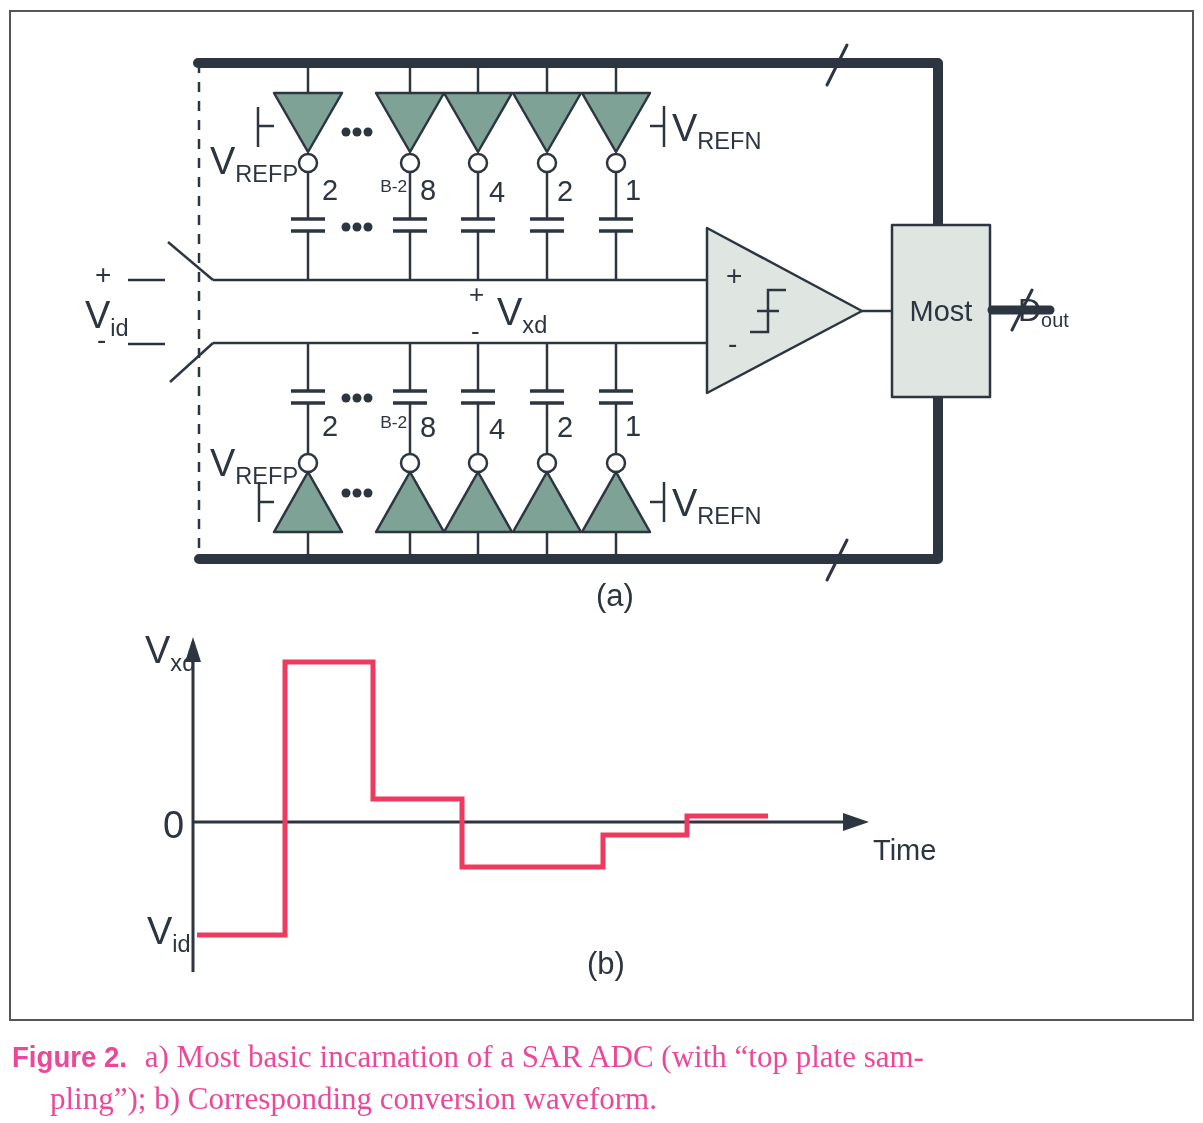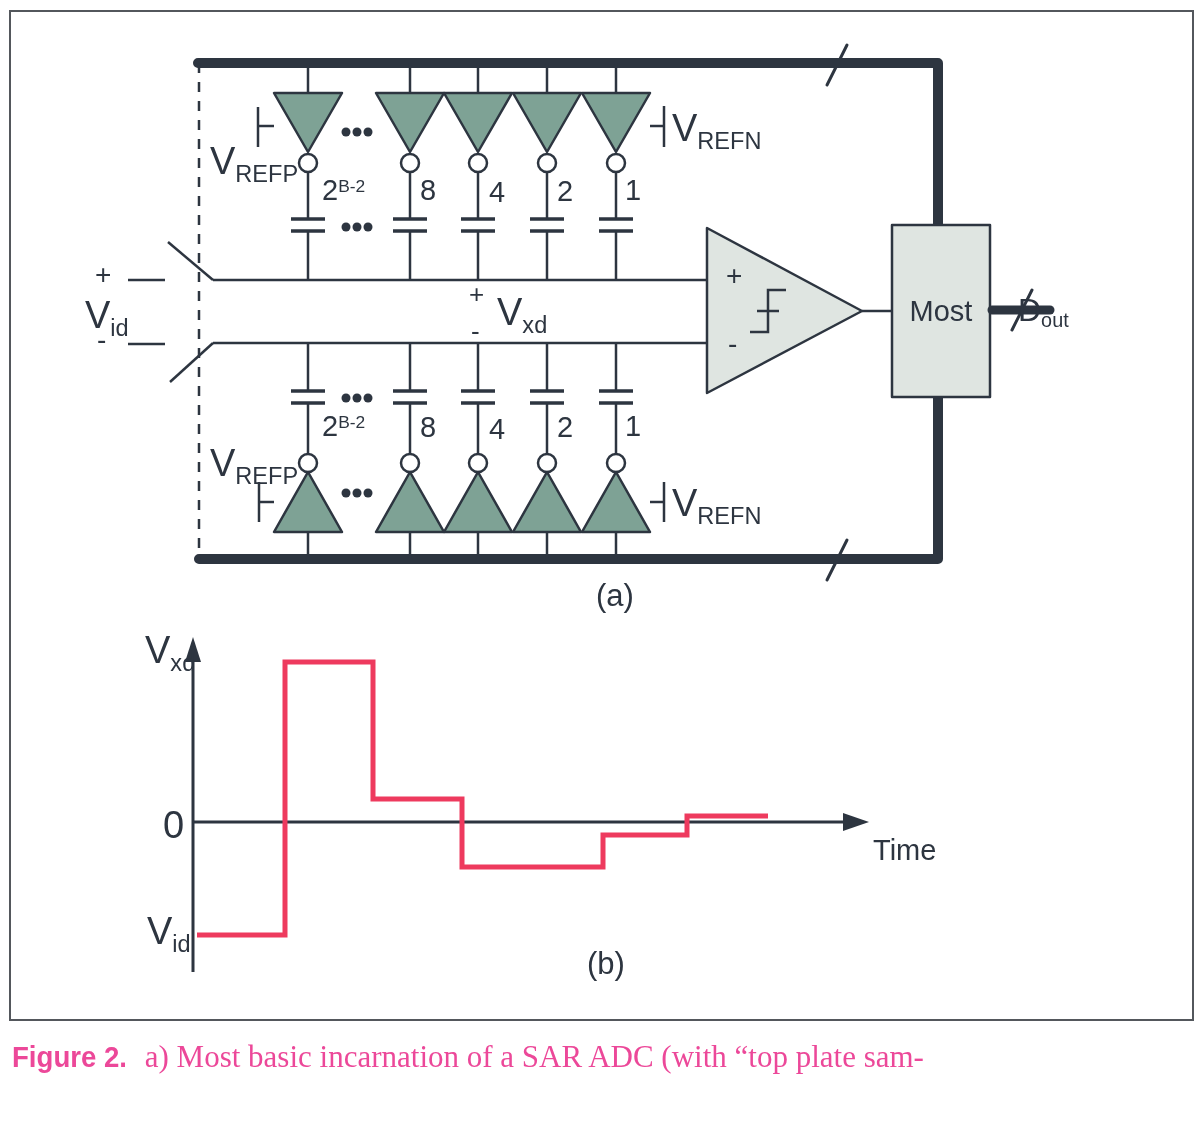--- a/index.html
+++ b/index.html
@@ -19,21 +19,21 @@
   .dashed{stroke:var(--ink);stroke-width:2.5;fill:none;stroke-dasharray:10 9;}
   .buf{fill:var(--teal);stroke:var(--ink);stroke-width:2.5;stroke-linejoin:round;}
   .bub{fill:#fff;stroke:var(--ink);stroke-width:2.5;}
   .blockfill{fill:var(--panel);stroke:var(--ink);stroke-width:2.5;stroke-linejoin:round;}
   .dotg{fill:var(--ink);}
   .axis{stroke:var(--ink);stroke-width:3;fill:none;}
   .ah{fill:var(--ink);stroke:none;}
   .trace{fill:none;stroke:var(--red);stroke-width:5;stroke-linejoin:miter;}
   .t{position:absolute;line-height:1;white-space:nowrap;color:var(--ink);}
   .t sub{font-size:.62em;vertical-align:-0.32em;letter-spacing:0;}
-  .t sup{font-size:.60em;vertical-align:.45em;}
+  .t sup{font-size:.60em;vertical-align:.45em;margin-left:42px;}
   .fs26{font-size:26px;} .fs28{font-size:28px;} .fs29{font-size:29px;}
   .fs30{font-size:38px;} .fs31{font-size:31px;} .fs32{font-size:32px;}
   .logic-lbl{width:98px;text-align:center;}
   .caption{position:absolute;left:12px;top:1036px;width:1180px;color:#ec4899;}
   .cap-line{font-family:"Liberation Serif","DejaVu Serif",serif;font-size:31px;line-height:42px;white-space:nowrap;}
   .cap-line2{margin-left:38px;}
   .cap-label{font-family:"Liberation Sans","DejaVu Sans",sans-serif;font-weight:bold;font-size:30px;
              display:inline-block;transform:scaleX(.92);transform-origin:left center;}
 </style>
 </head>
@@ -184,14 +184,15 @@
   <span class="t fs31" style="left:596px;top:580px">(a)</span>
 
   <span class="t fs30" style="left:145px;top:631px"><span>V</span><sub>xd</sub></span>
   <span class="t fs30" style="left:163px;top:806px">0</span>
   <span class="t fs30" style="left:147px;top:912px"><span>V</span><sub>id</sub></span>
   <span class="t fs29" style="left:873px;top:836px">Time</span>
   <span class="t fs31" style="left:587px;top:948px">(b)</span>
 
   <div class="caption">
     <div class="cap-line"><b class="cap-label">Figure 2.</b><span> a) Most basic incarnation of a SAR ADC (with “top plate sam-</span></div>
+    <div class="cap-line cap-line2">pling”); b) Corresponding conversion waveform.</div>
   </div>
 </div>
 
 </body></html>

